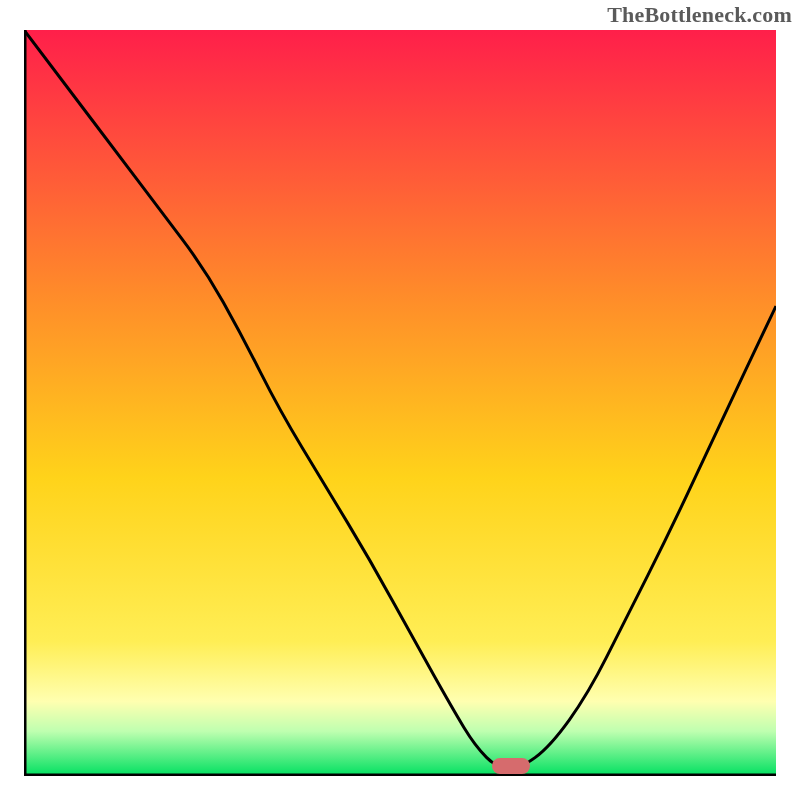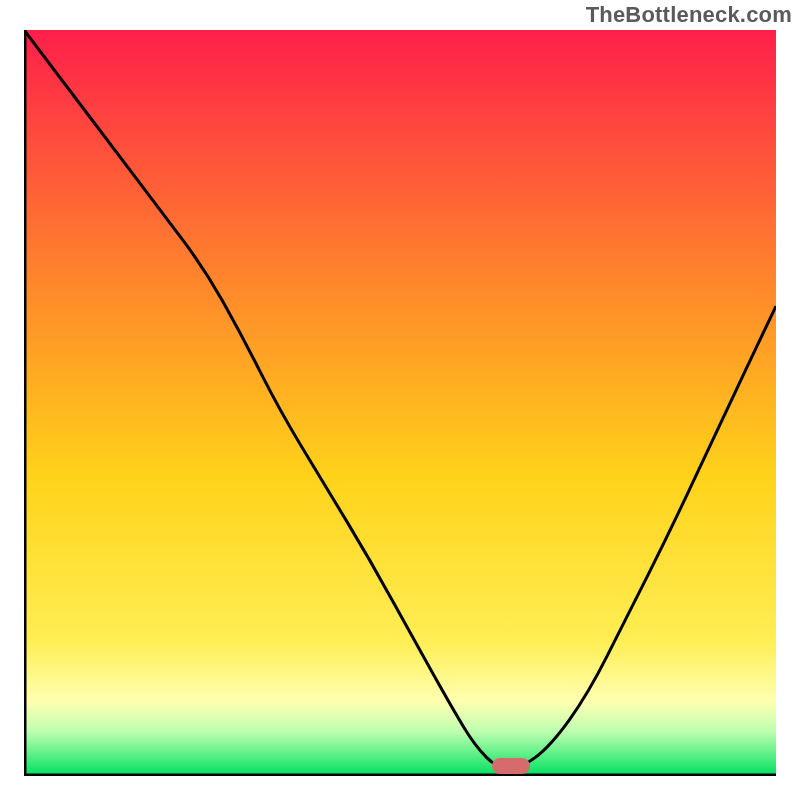--- a/index.html
+++ b/index.html
@@ -12,21 +12,21 @@
   }
   .canvas {
     position: relative;
     width: 800px;
     height: 800px;
   }
   .attribution {
     position: absolute;
     top: 2px;
     right: 8px;
-    font-family: Liberation Sans, sans-serif;
+    font-family: Liberation Serif, serif;
     font-size: 22px;
     font-weight: 600;
     color: #5a5a5a;
     letter-spacing: 0.2px;
   }
   .plot-frame {
     position: absolute;
     left: 24px;
     top: 30px;
     width: 752px;

